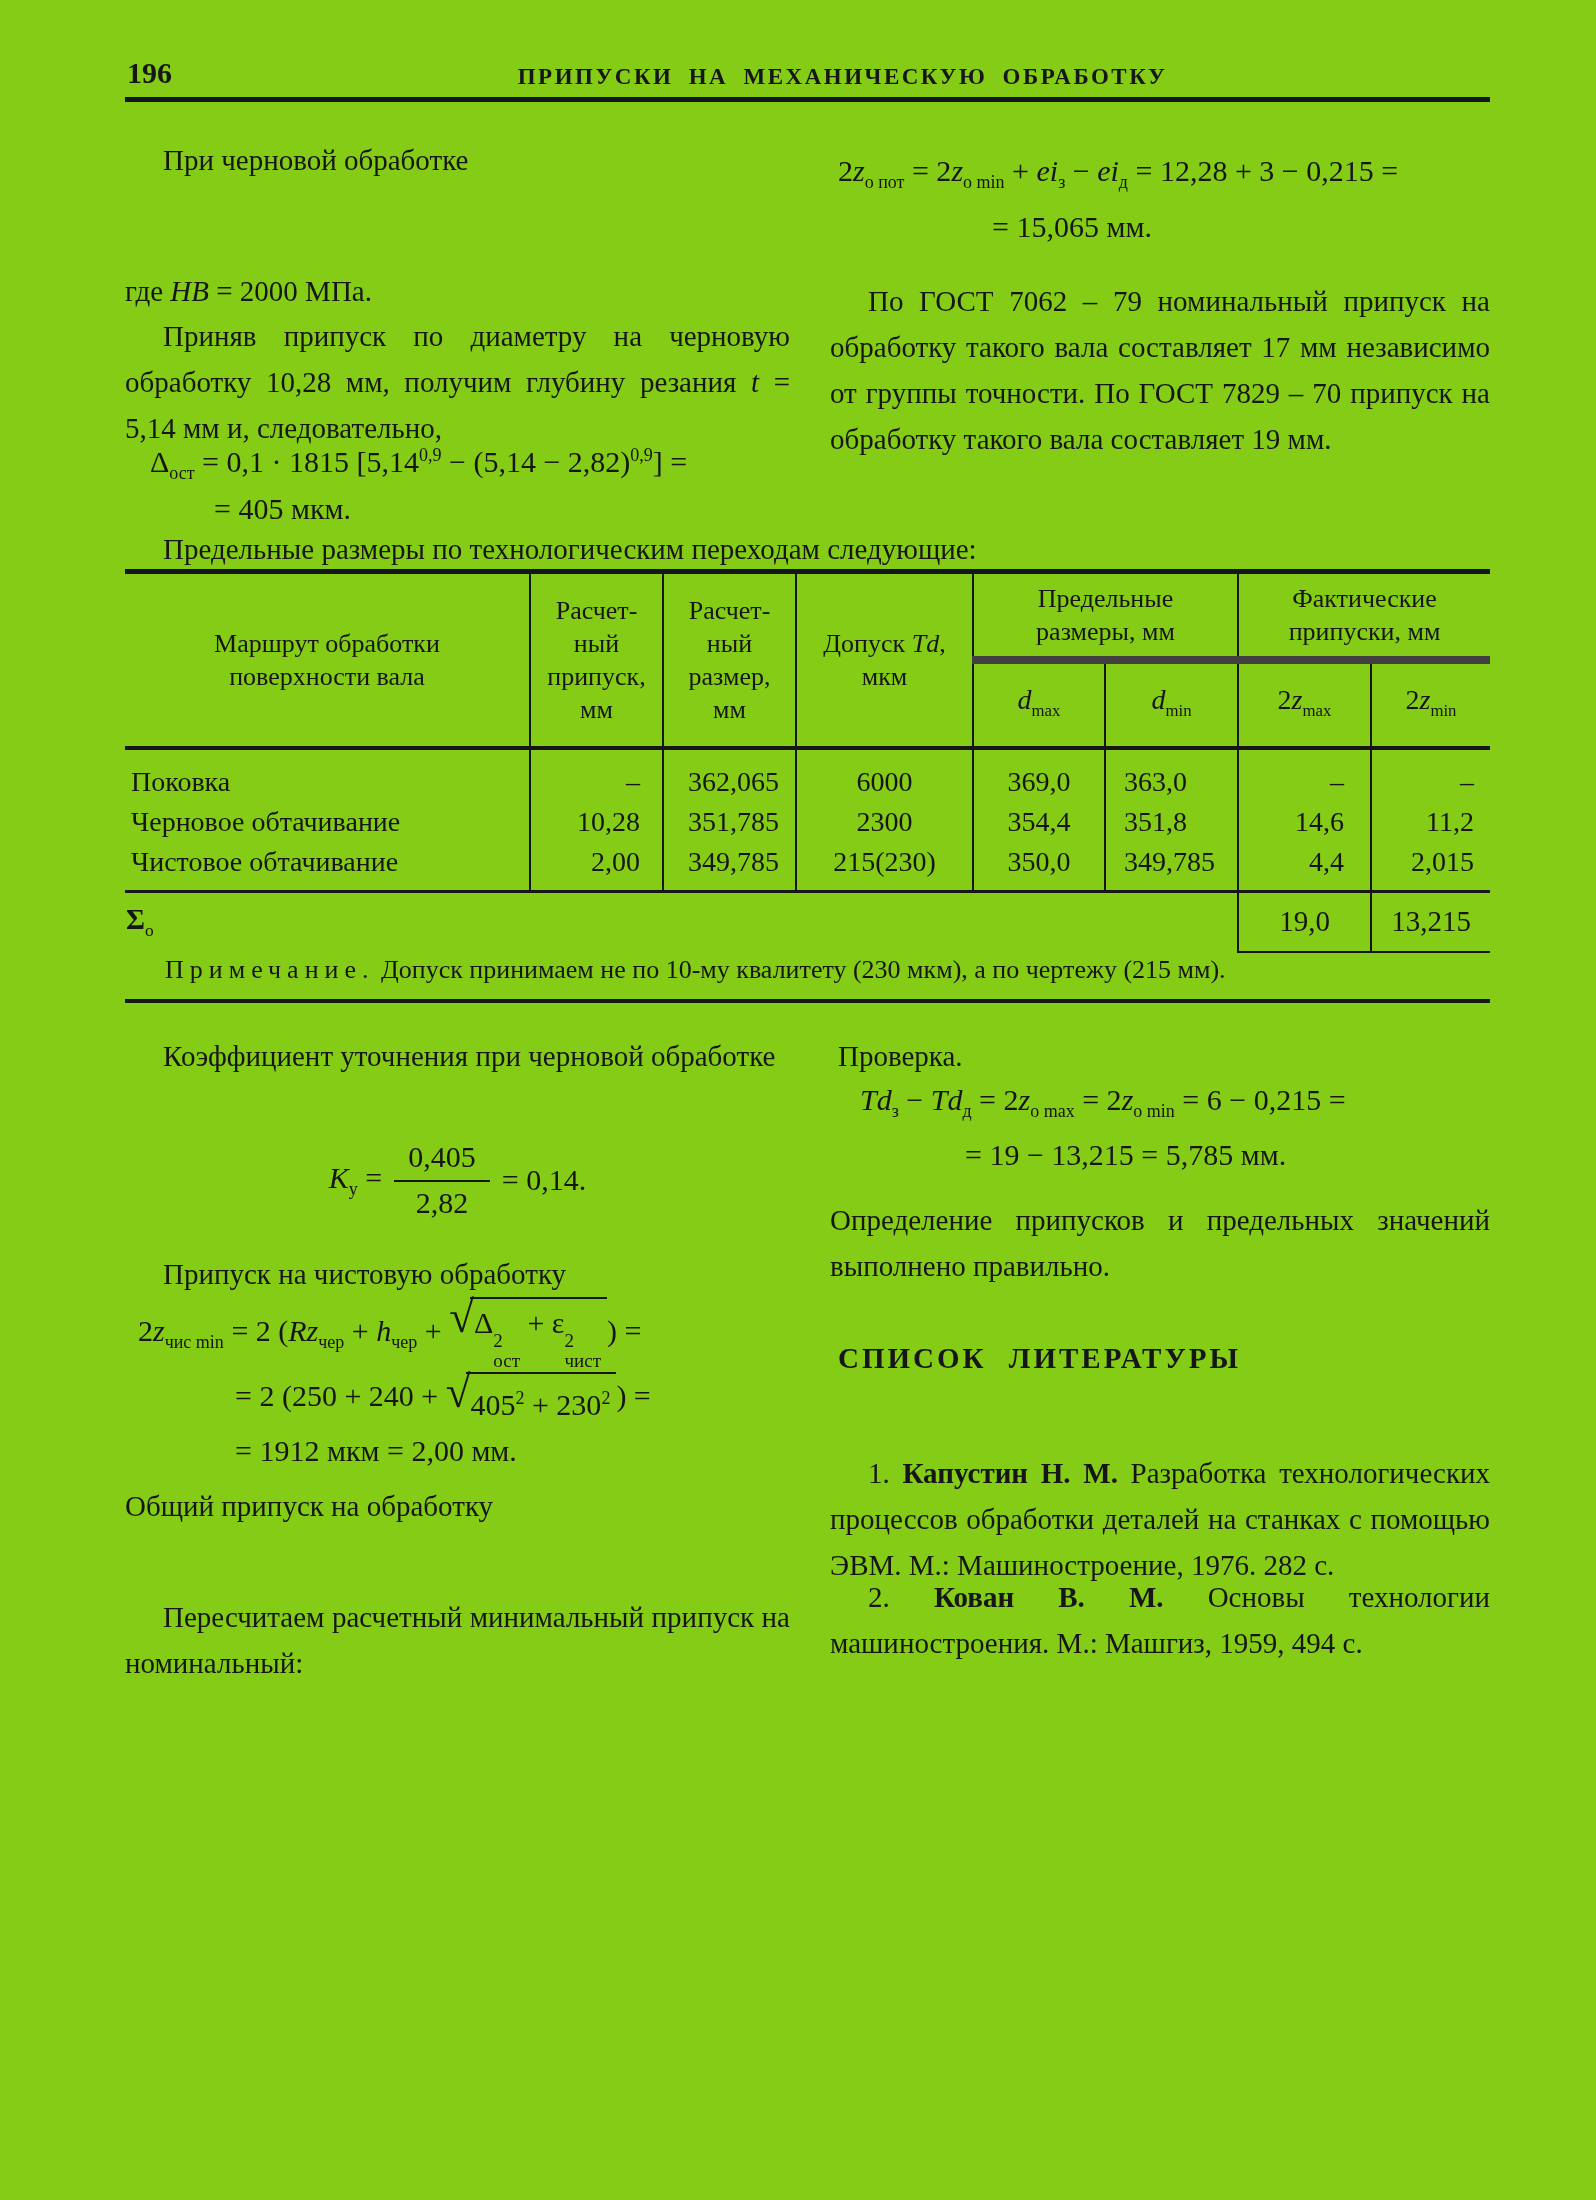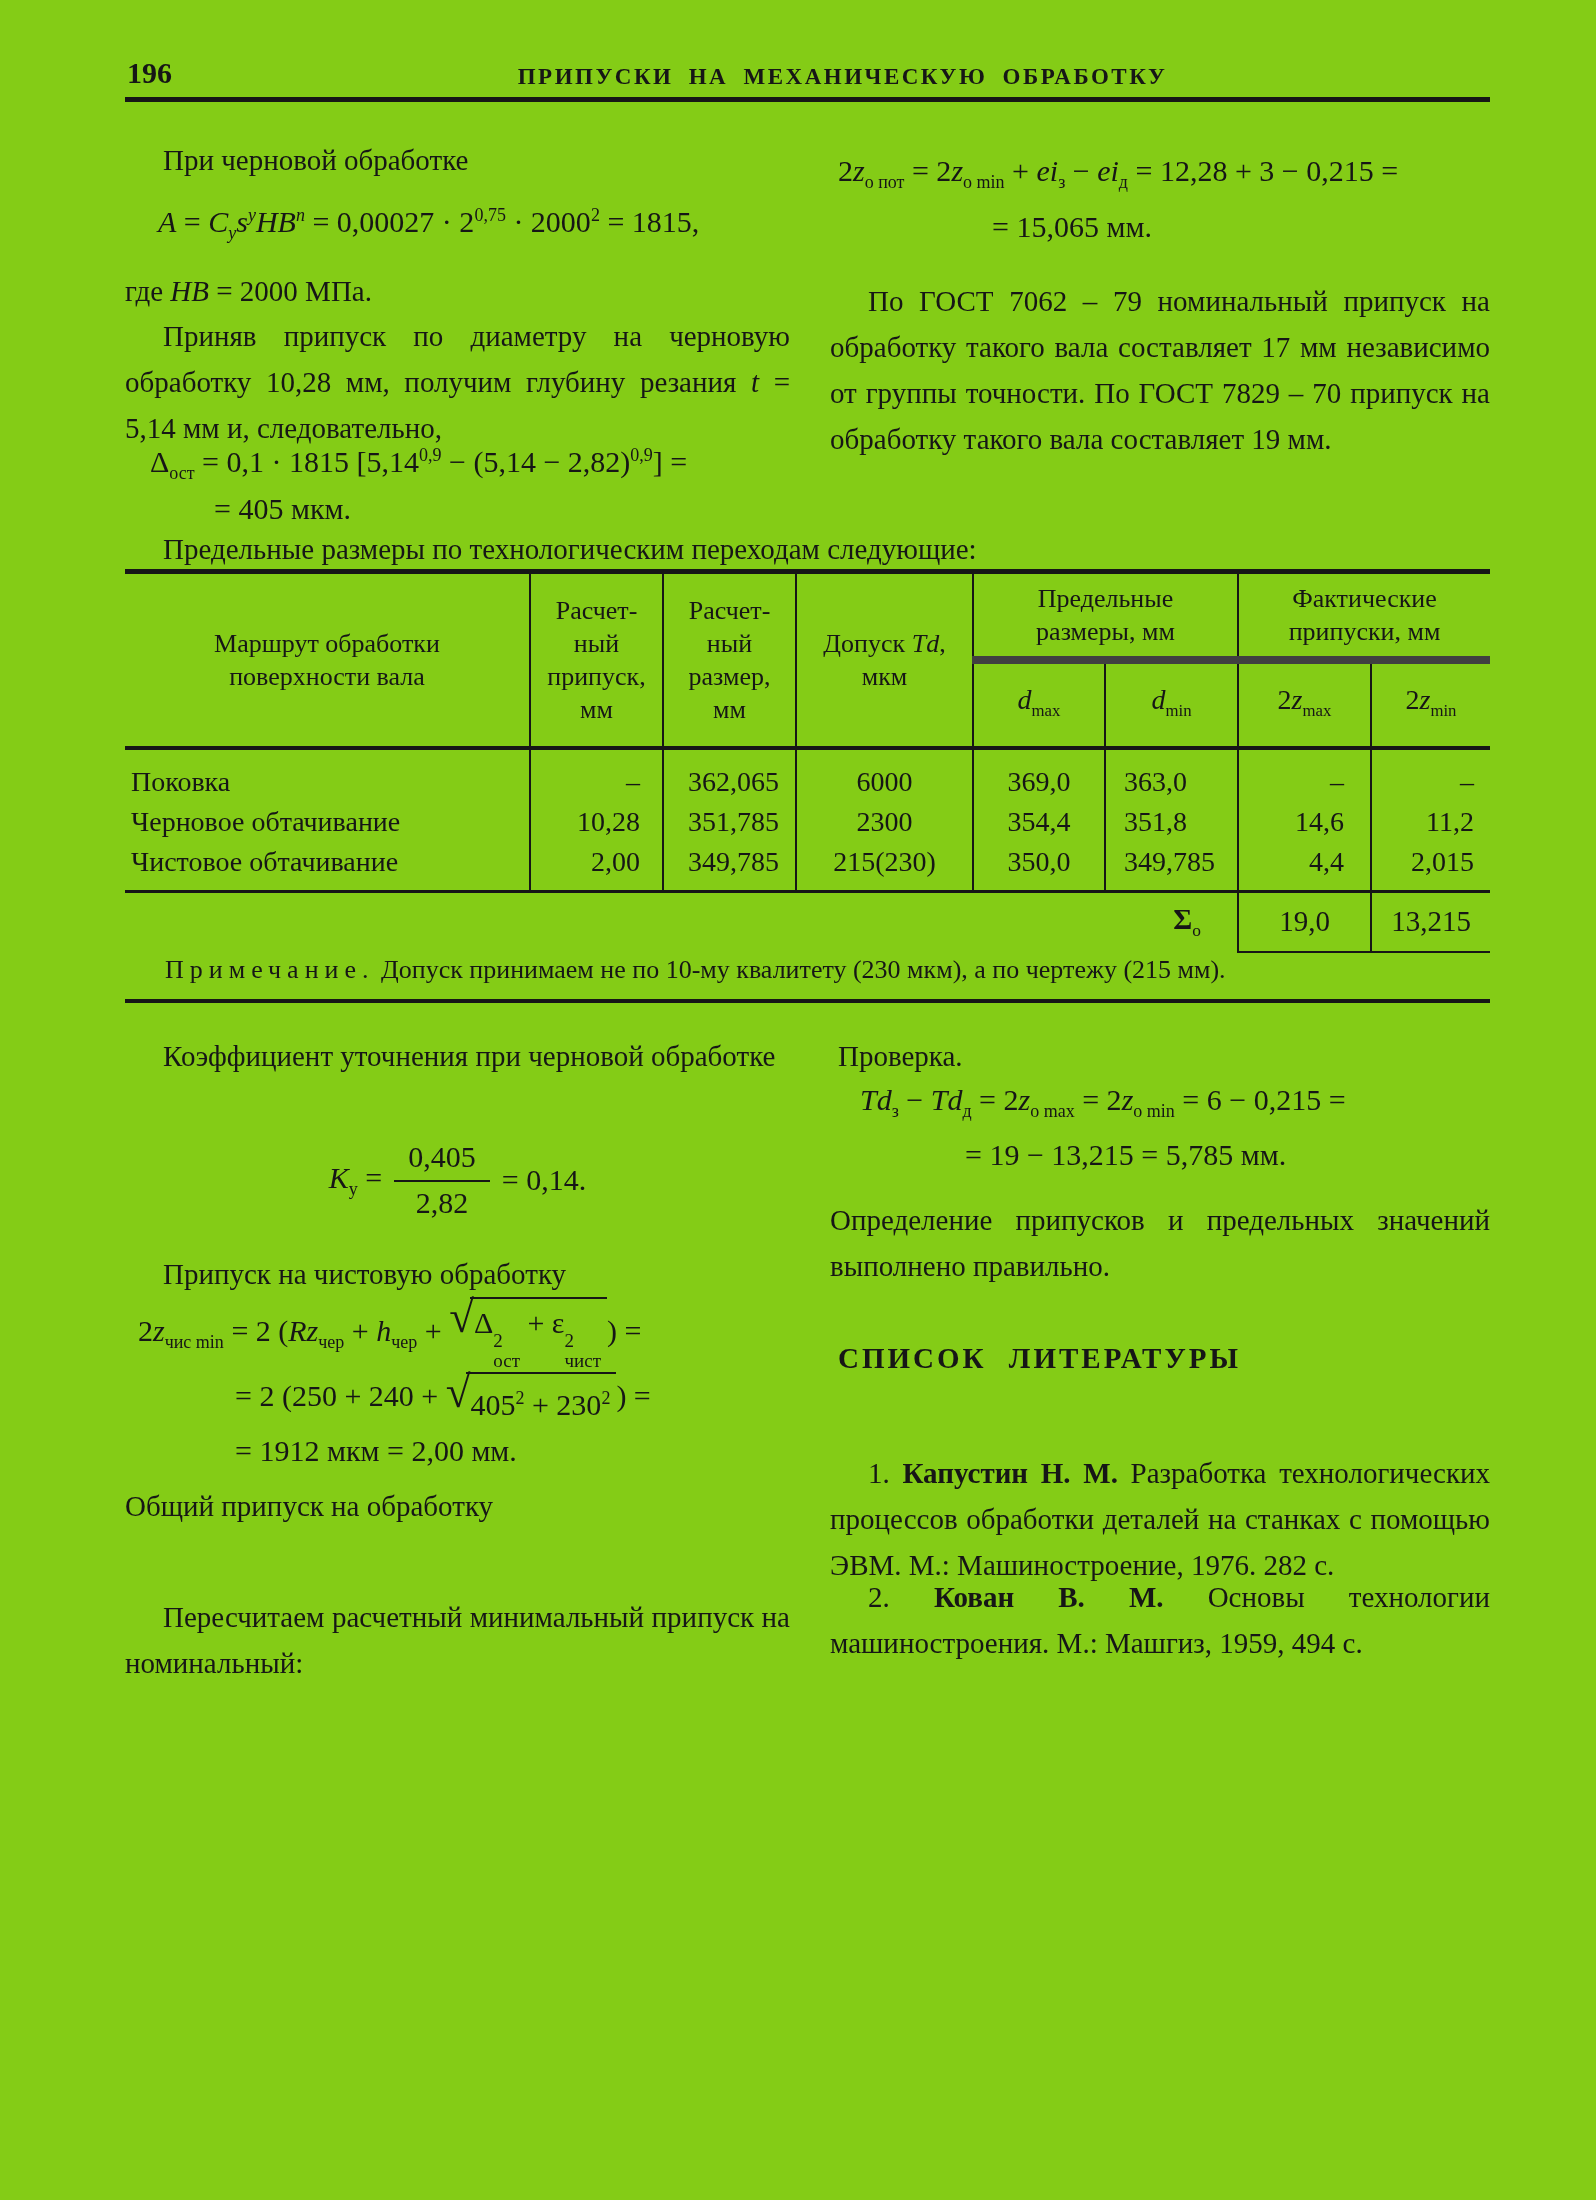--- a/index.html
+++ b/index.html
@@ -29,21 +29,21 @@
   .tbl tbody tr:last-child td{padding-bottom:8px;}
   .tbl tbody td:nth-child(1){text-align:left;padding-left:6px;}
   .tbl tbody td:nth-child(2){text-align:right;padding-right:22px;}
   .tbl tbody td:nth-child(3){text-align:right;padding-right:16px;}
   .tbl tbody td:nth-child(4){text-align:center;}
   .tbl tbody td:nth-child(5){text-align:center;}
   .tbl tbody td:nth-child(6){text-align:left;padding-left:18px;}
   .tbl tbody td:nth-child(7){text-align:right;padding-right:26px;}
   .tbl tbody td:nth-child(8){text-align:right;padding-right:16px;}
   .tbl tfoot td{border-top:3px solid #161616;height:56px;font-size:29px;vertical-align:middle;}
-  .sum-spacer{text-align:right;padding-right:36px;font-size:30px;}
+  .sum-spacer{text-align:left;padding-right:36px;font-size:30px;}
   .sumv{border-left:2px solid #161616;border-bottom:2px solid #161616;text-align:center;}
   .note{font-size:26px;line-height:34px;}
   .note .sp{letter-spacing:6px;}
   
   .f4row{display:flex;align-items:center;justify-content:center;font-size:30px;}
   .frac{display:inline-block;vertical-align:middle;text-align:center;margin:0 12px;}
   .frac .n{display:block;border-bottom:2px solid #161616;padding:0 14px 6px;}
   .frac .d{display:block;padding-top:4px;}
   
   .rad{display:inline-flex;align-items:flex-start;vertical-align:middle;}
@@ -56,21 +56,20 @@
 </head>
 <body>
 
 <div class="page">
 
   <div class="abs pgnum" style="left:127px;top:56px;">196</div>
   <div class="abs runtitle" style="left:160px;top:64px;width:1365px;">ПРИПУСКИ НА МЕХАНИЧЕСКУЮ ОБРАБОТКУ</div>
   <div class="abs rule" style="left:125px;top:97px;width:1365px;height:5px;"></div>
 
   <div class="abs body-text ind" style="left:125px;top:137px;width:665px;">При черновой обработке</div>
-  <div class="abs formula" style="left:158px;top:194px;width:640px;"><i>A</i> = <i>C</i><sub><i>y</i></sub><i>s</i><sup><i>y</i></sup><i>HB</i><sup><i>n</i></sup> = 0,00027 · 2<sup>0,75</sup> · 2000<sup>2</sup> = 1815,</div>
   <div class="abs body-text" style="left:125px;top:268px;width:665px;">где <i>HB</i> = 2000 МПа.</div>
   <div class="abs body-text just ind" style="left:125px;top:313px;width:665px;">Приняв припуск по диаметру на черновую обработку 10,28 мм, получим глубину резания <i>t</i> = 5,14 мм и, следовательно,</div>
   <div class="abs formula" style="left:150px;top:434px;width:640px;">Δ<sub>ост</sub> = 0,1 · 1815 [5,14<sup>0,9</sup> − (5,14 − 2,82)<sup>0,9</sup>] =</div>
   <div class="abs formula" style="left:214px;top:488px;">= 405 мкм.</div>
 
   <div class="abs formula" style="left:838px;top:150px;width:650px;">2<i>z</i><sub>о пот</sub> = 2<i>z</i><sub>о min</sub> + <i>ei</i><sub>з</sub> − <i>ei</i><sub>д</sub> = 12,28 + 3 − 0,215 =</div>
   <div class="abs formula" style="left:952px;top:206px;margin-left:40px;">= 15,065 мм.</div>
   <div class="abs body-text just ind" style="left:830px;top:278px;width:660px;">По ГОСТ 7062 – 79 номинальный припуск на обработку такого вала составляет 17 мм независимо от группы точности. По ГОСТ 7829 – 70 припуск на обработку такого вала составляет 19 мм.</div>
 
   <div class="abs body-text ind" style="left:125px;top:526px;width:1365px;">Предельные размеры по технологическим переходам следующие:</div>

